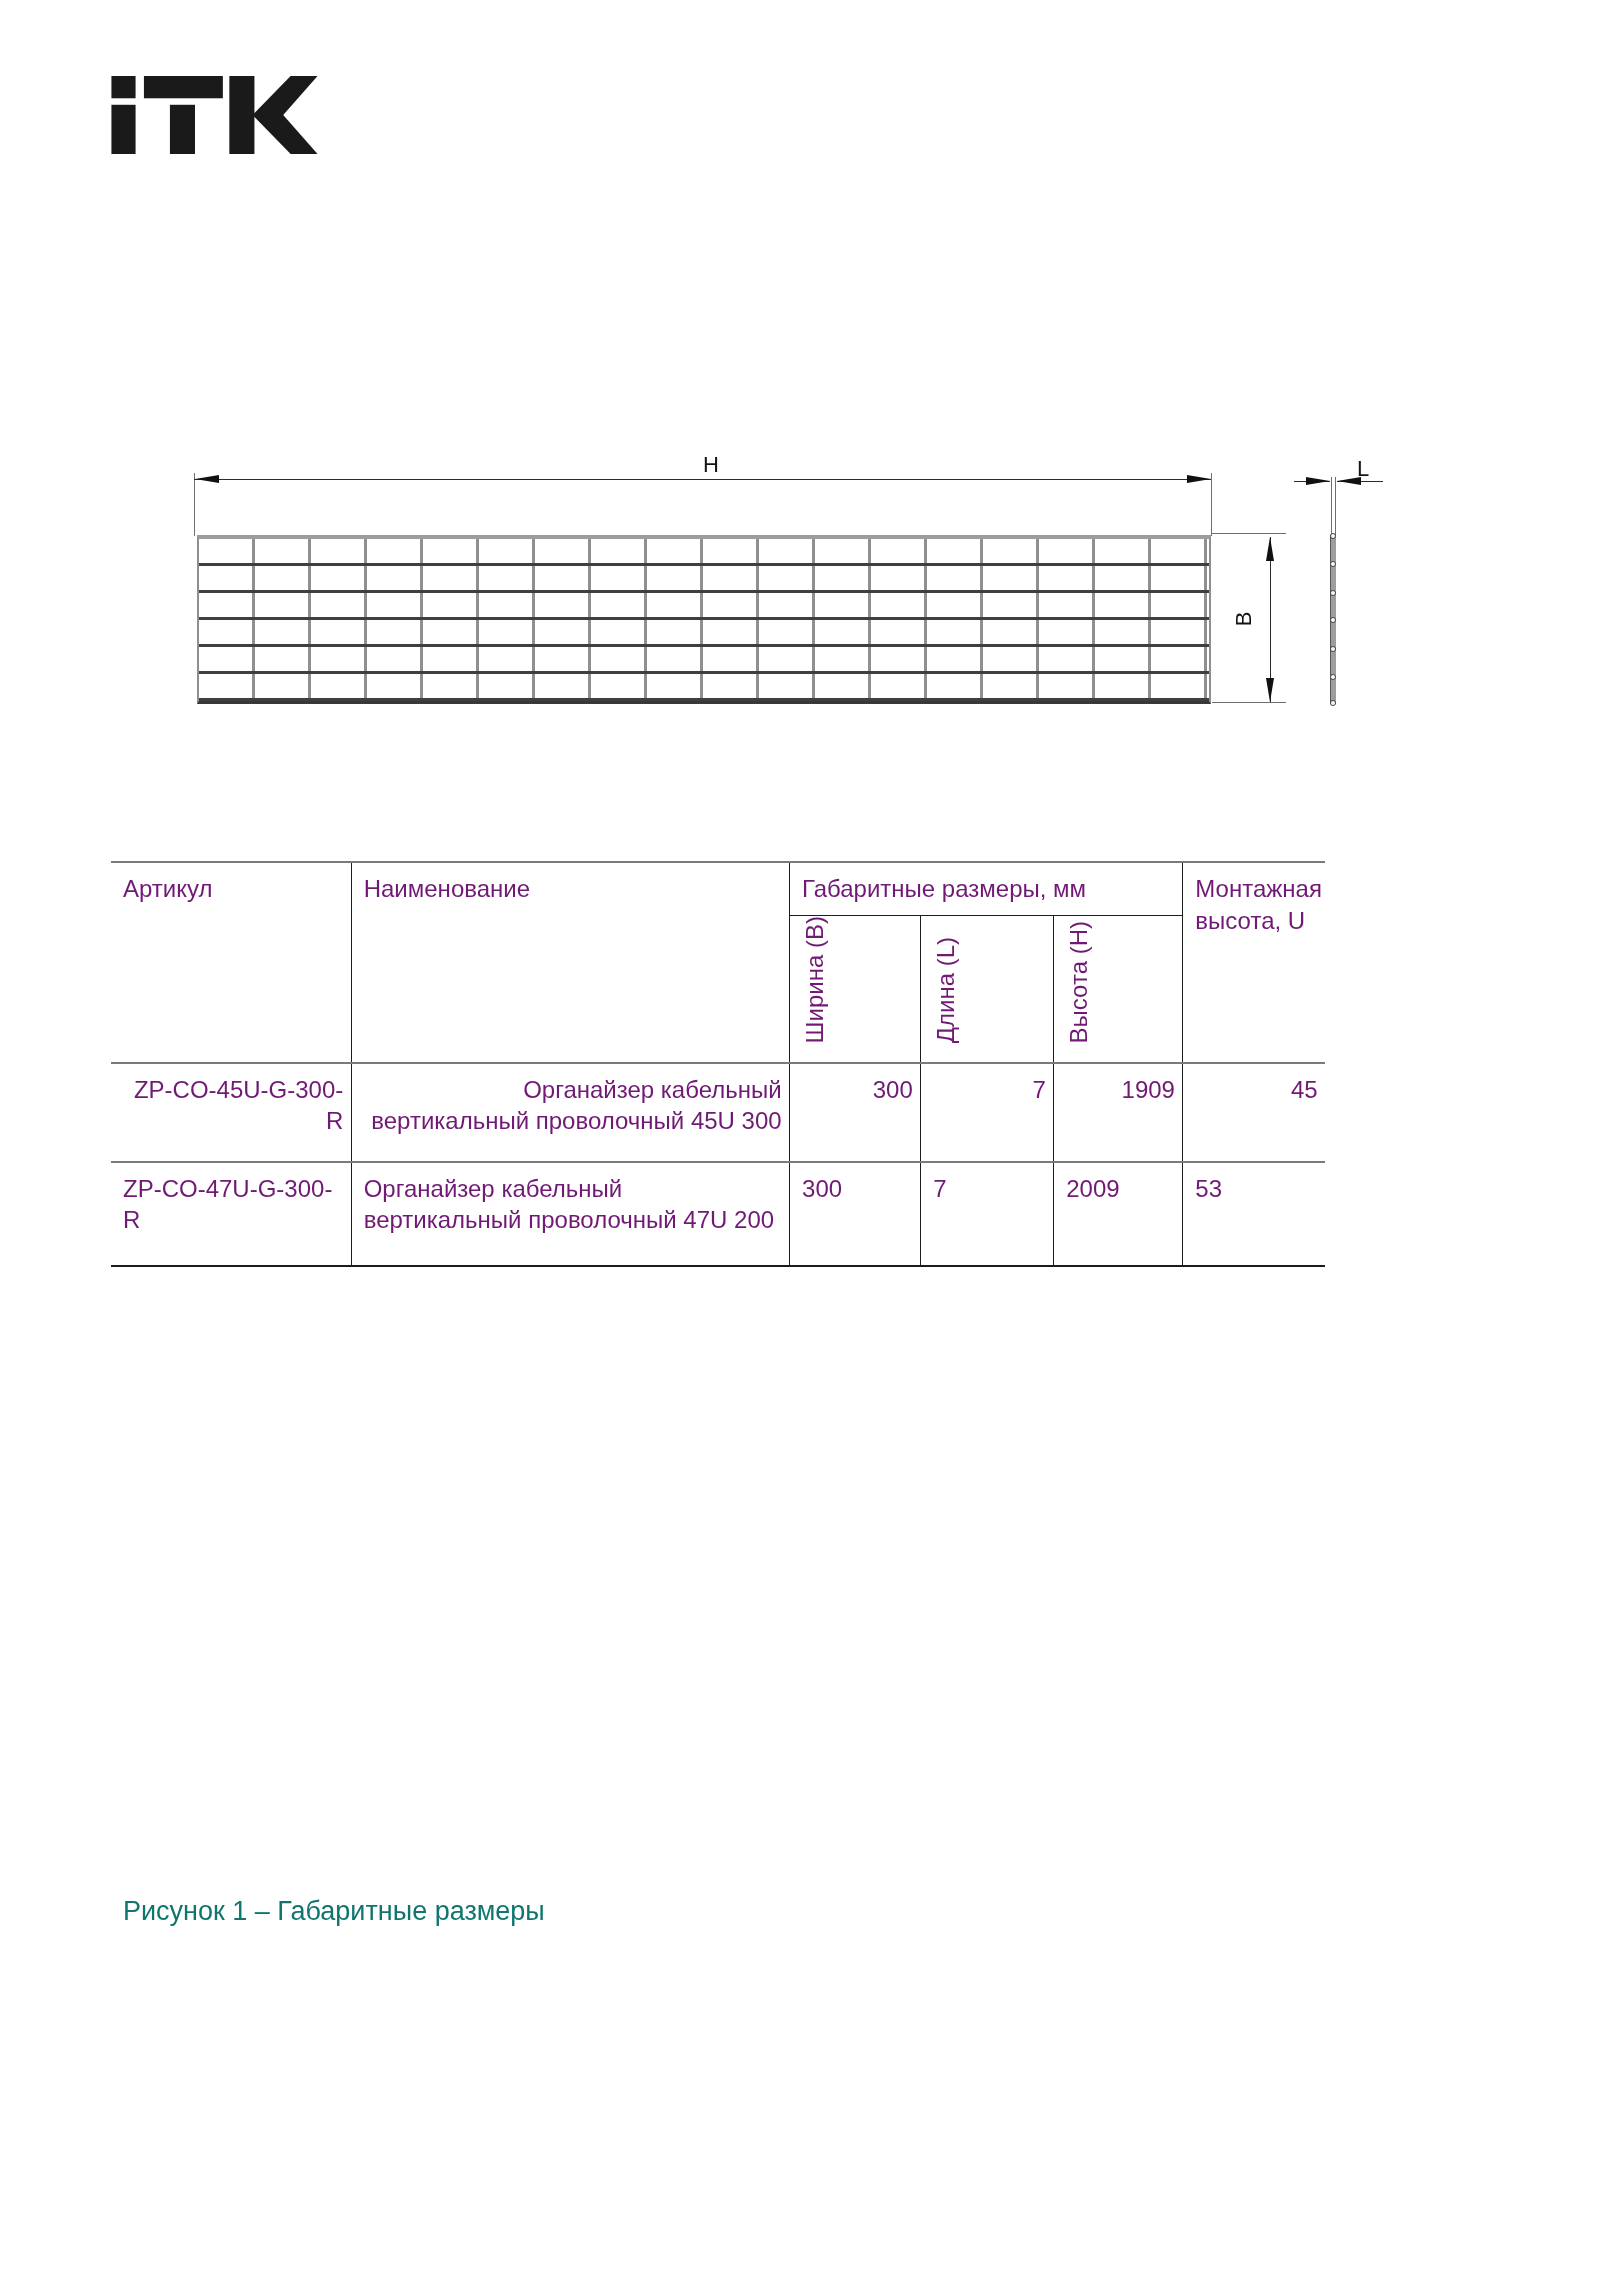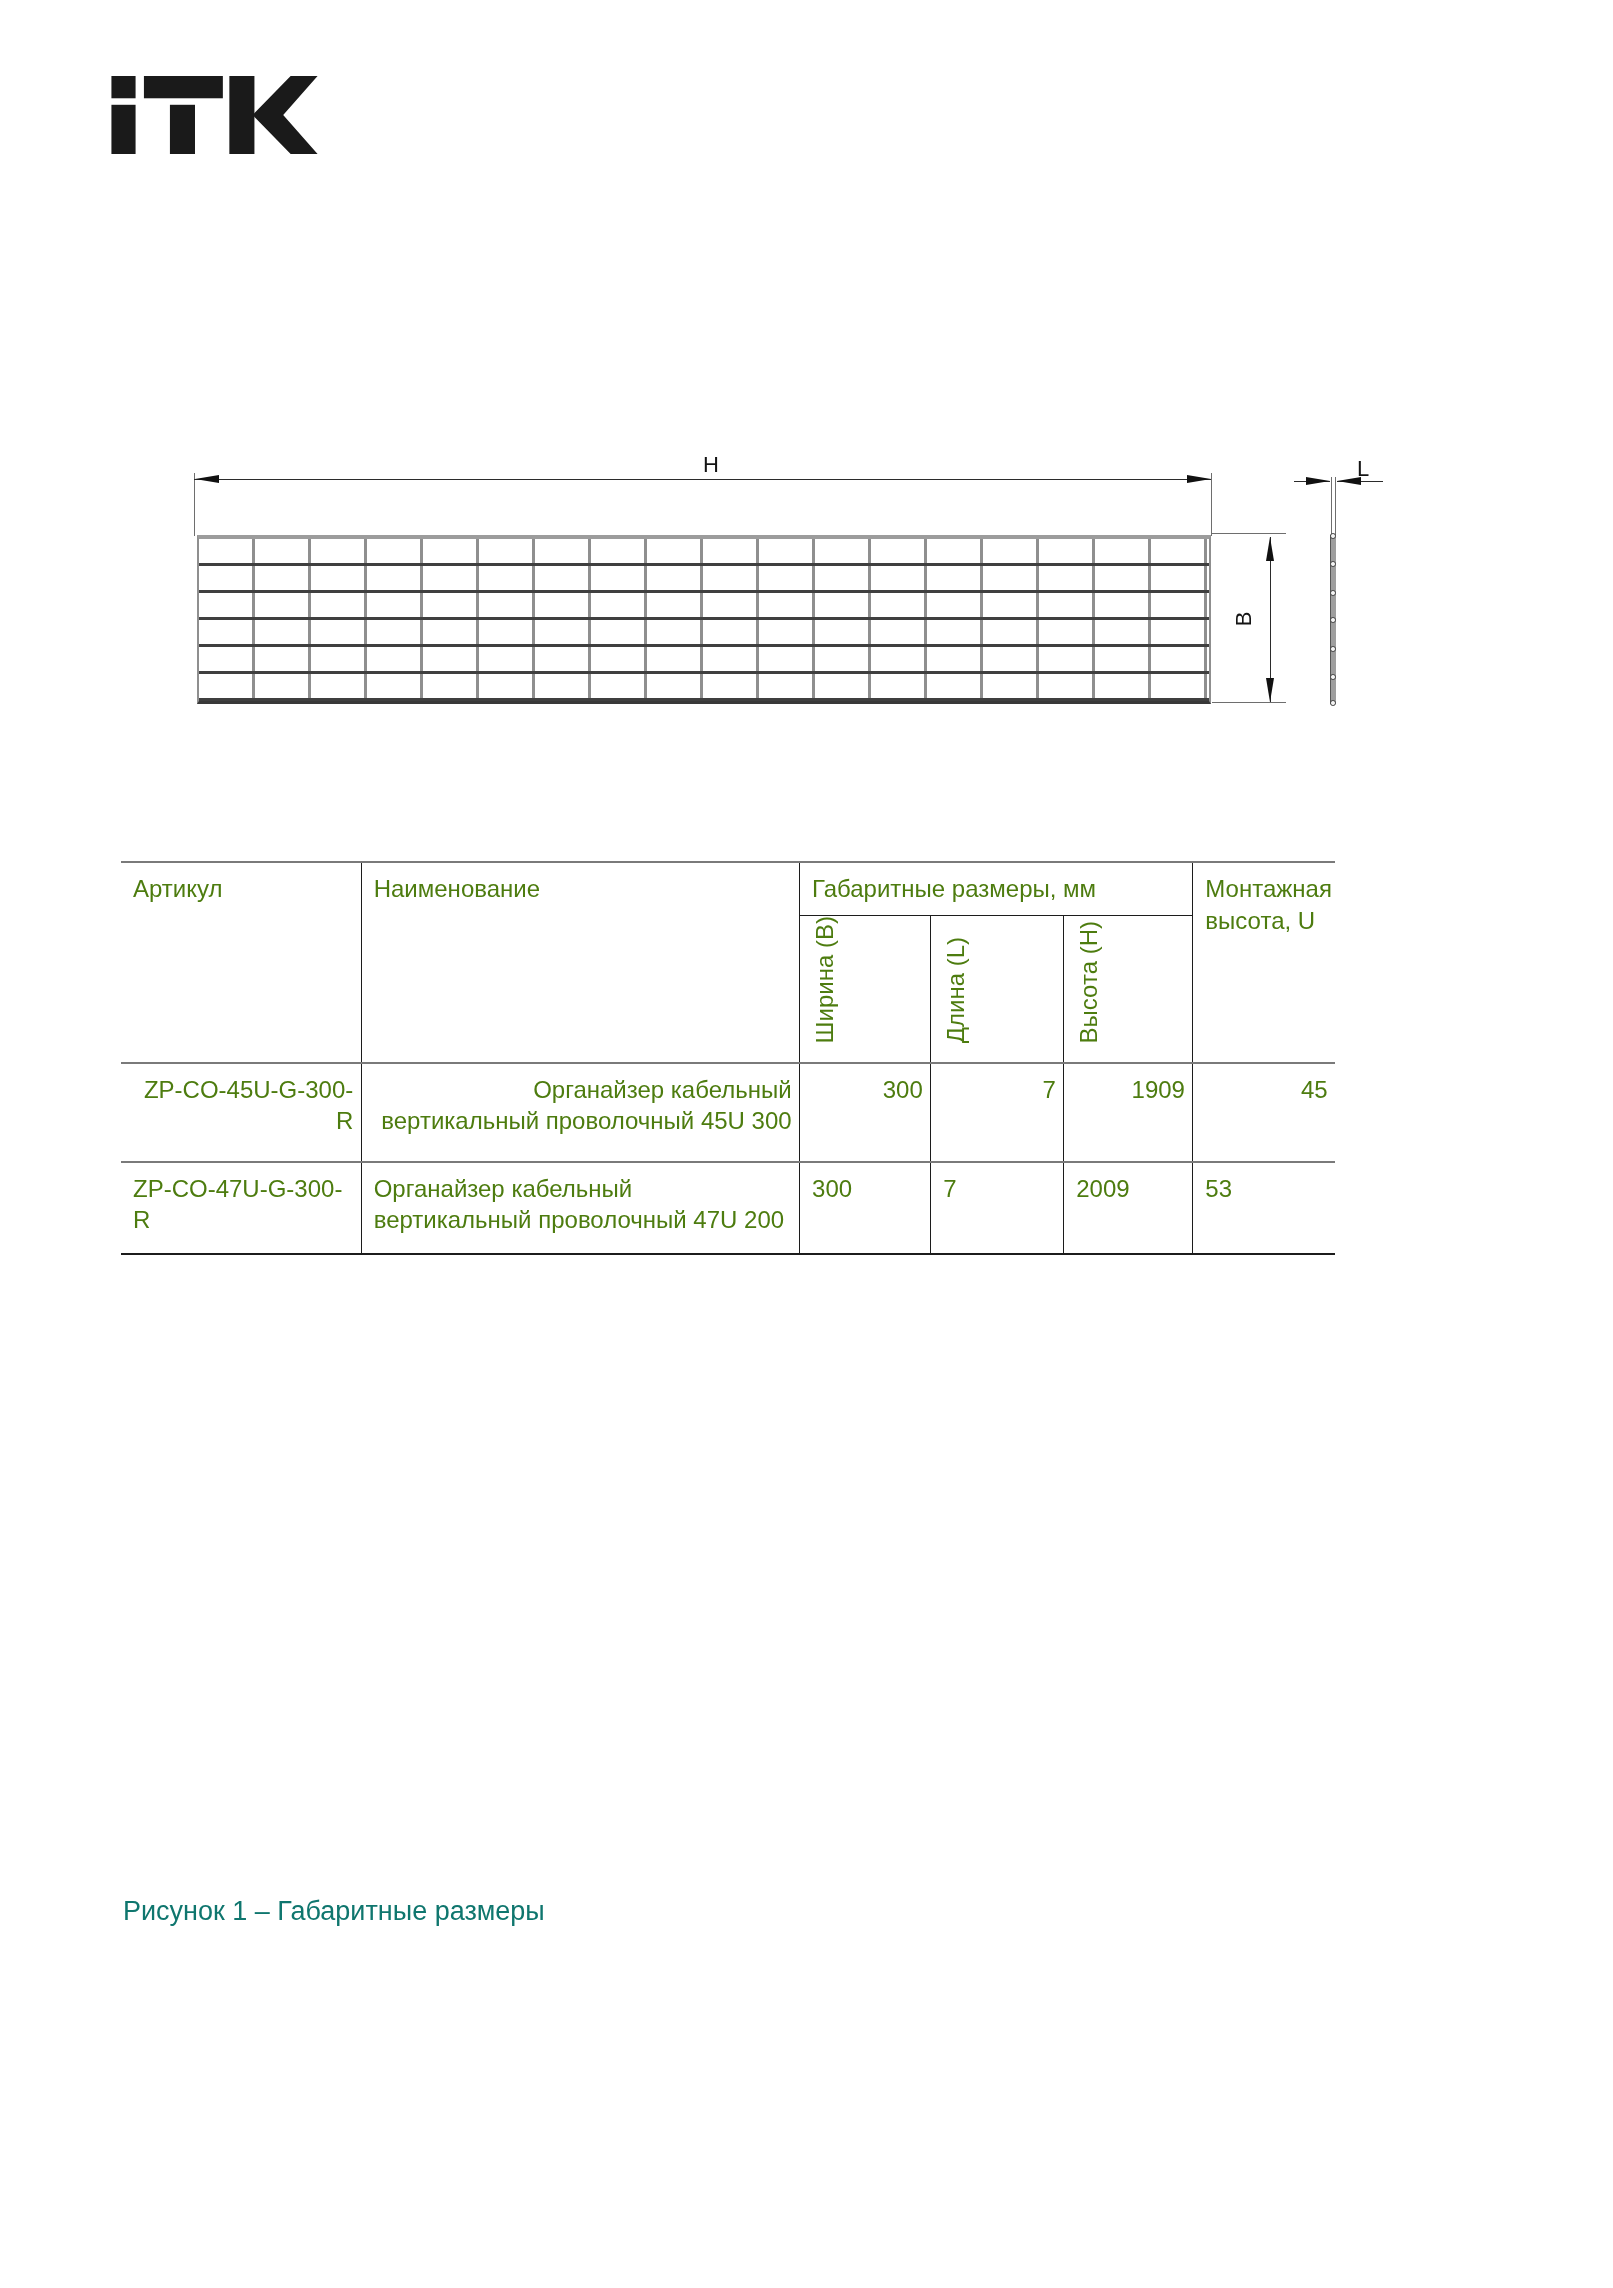--- a/index.html
+++ b/index.html
@@ -27,23 +27,23 @@
     background-image:
       repeating-linear-gradient(to bottom, transparent 0 24px, #3f3f3f 24px 27px),
       repeating-linear-gradient(to right, transparent 0 53px, #8f8f8f 53px 56px);
   }
   
   .side-bar{position:absolute;left:1330px;top:535px;width:4.6px;height:169px;background:#9e9e9e;
     border-left:0.9px solid #555;box-sizing:content-box;}
   .dot{position:absolute;width:3.7px;height:3.7px;border:0.9px solid #3c3c3c;border-radius:50%;background:#f4f4f4;}
   
   .spec{
-    position:absolute;left:121px;top:861px;width:1214px;
+    position:absolute;left:111px;top:861px;width:1214px;
     border-collapse:collapse;table-layout:fixed;
-    font-size:24px;line-height:1.32;color:#4d7c0f;
+    font-size:24px;line-height:1.32;color:#701a75;
   }
   .spec th,.spec td{font-weight:normal;text-align:left;vertical-align:top;
     padding:10px 7.4px 10px 12px;box-sizing:border-box;}
   .spec .top{border-top:2.8px solid #7a7a7a;}
   .spec .vl{border-left:0.9px solid #1c1c1c;border-radius:16px;}
   .spec .hdr-bot{border-bottom:2.8px solid #7a7a7a;}
   .spec .grp{border-bottom:0.9px solid #1c1c1c;}
   .spec tr.sub th{vertical-align:bottom;padding:0 0 11px 9.2px;}
   .spec .rot-txt{display:inline-block;writing-mode:vertical-rl;transform:rotate(180deg);
     white-space:nowrap;font-size:24px;}
@@ -129,21 +129,21 @@
     </thead>
     <tbody>
       <tr class="d1" style="height:99px">
         <td>ZP-CO-45U-G-300-R</td>
         <td class="vl">Органайзер кабельный вертикальный проволочный 45U 300</td>
         <td class="vl">300</td>
         <td class="vl">7</td>
         <td class="vl">1909</td>
         <td class="vl">45</td>
       </tr>
-      <tr class="d2" style="height:92px">
+      <tr class="d2" style="height:104px">
         <td>ZP-CO-47U-G-300-R</td>
         <td class="vl">Органайзер кабельный вертикальный проволочный 47U 200</td>
         <td class="vl">300</td>
         <td class="vl">7</td>
         <td class="vl">2009</td>
         <td class="vl">53</td>
       </tr>
     </tbody>
   </table>
 

